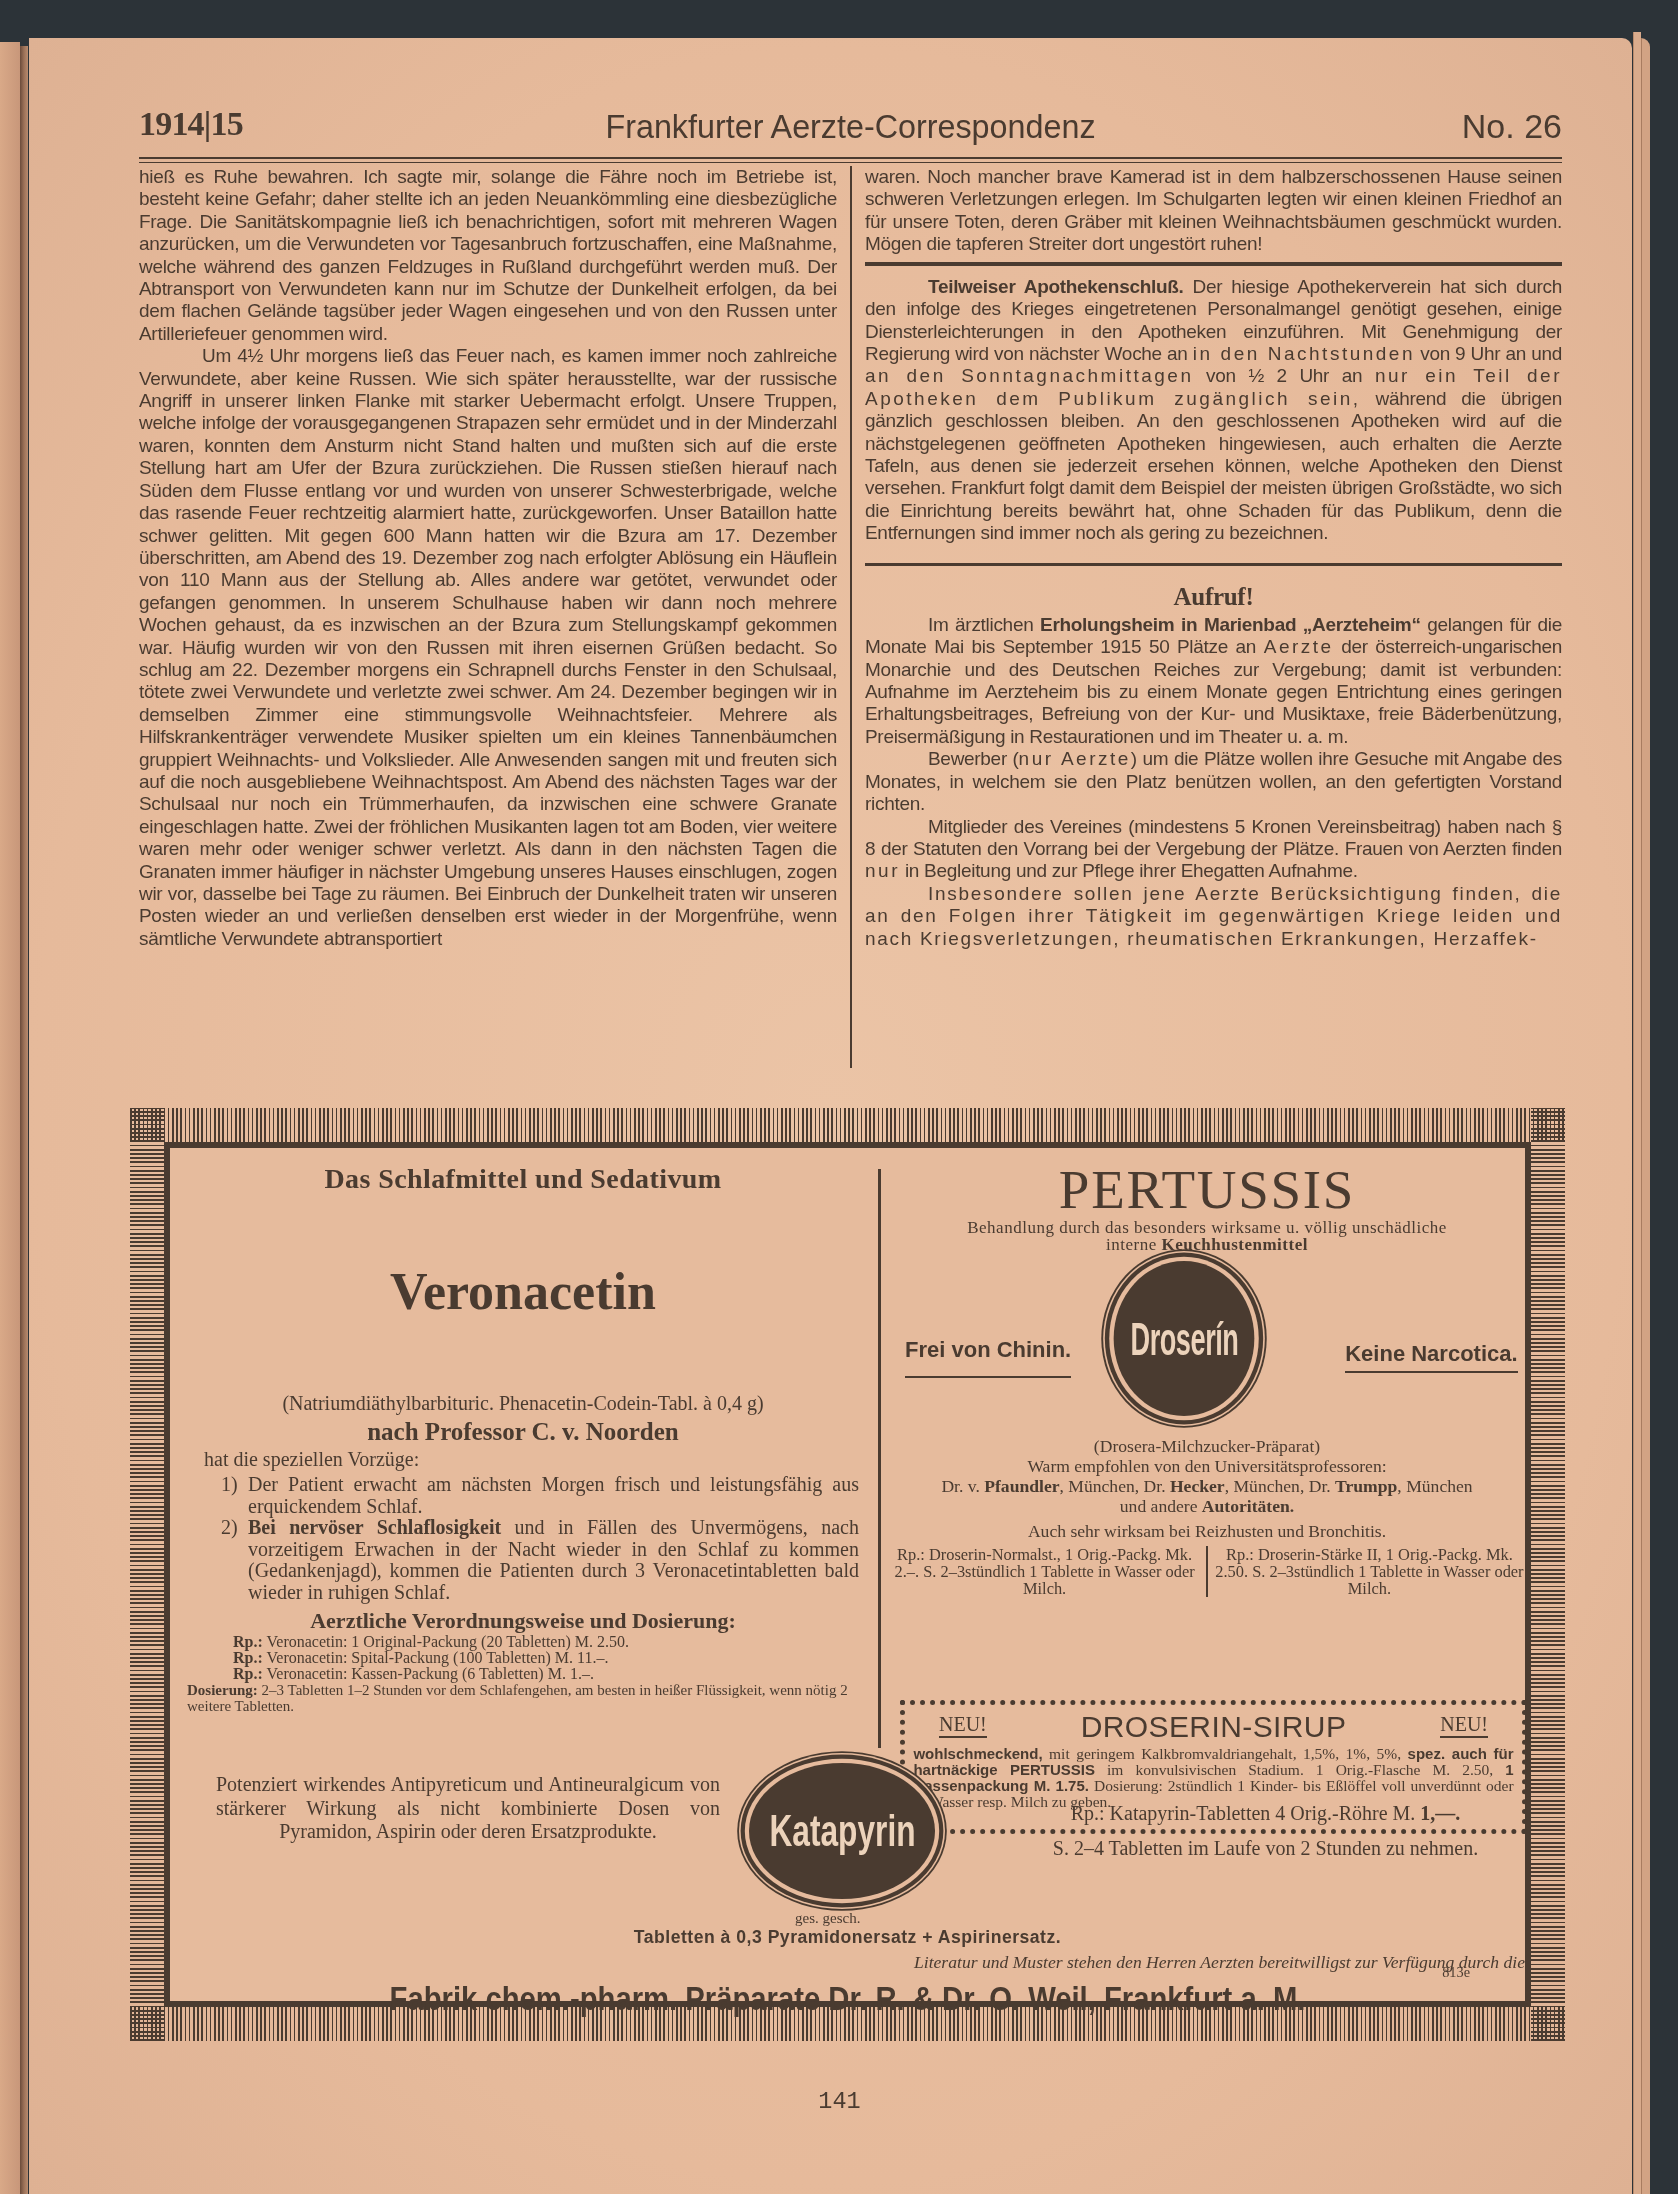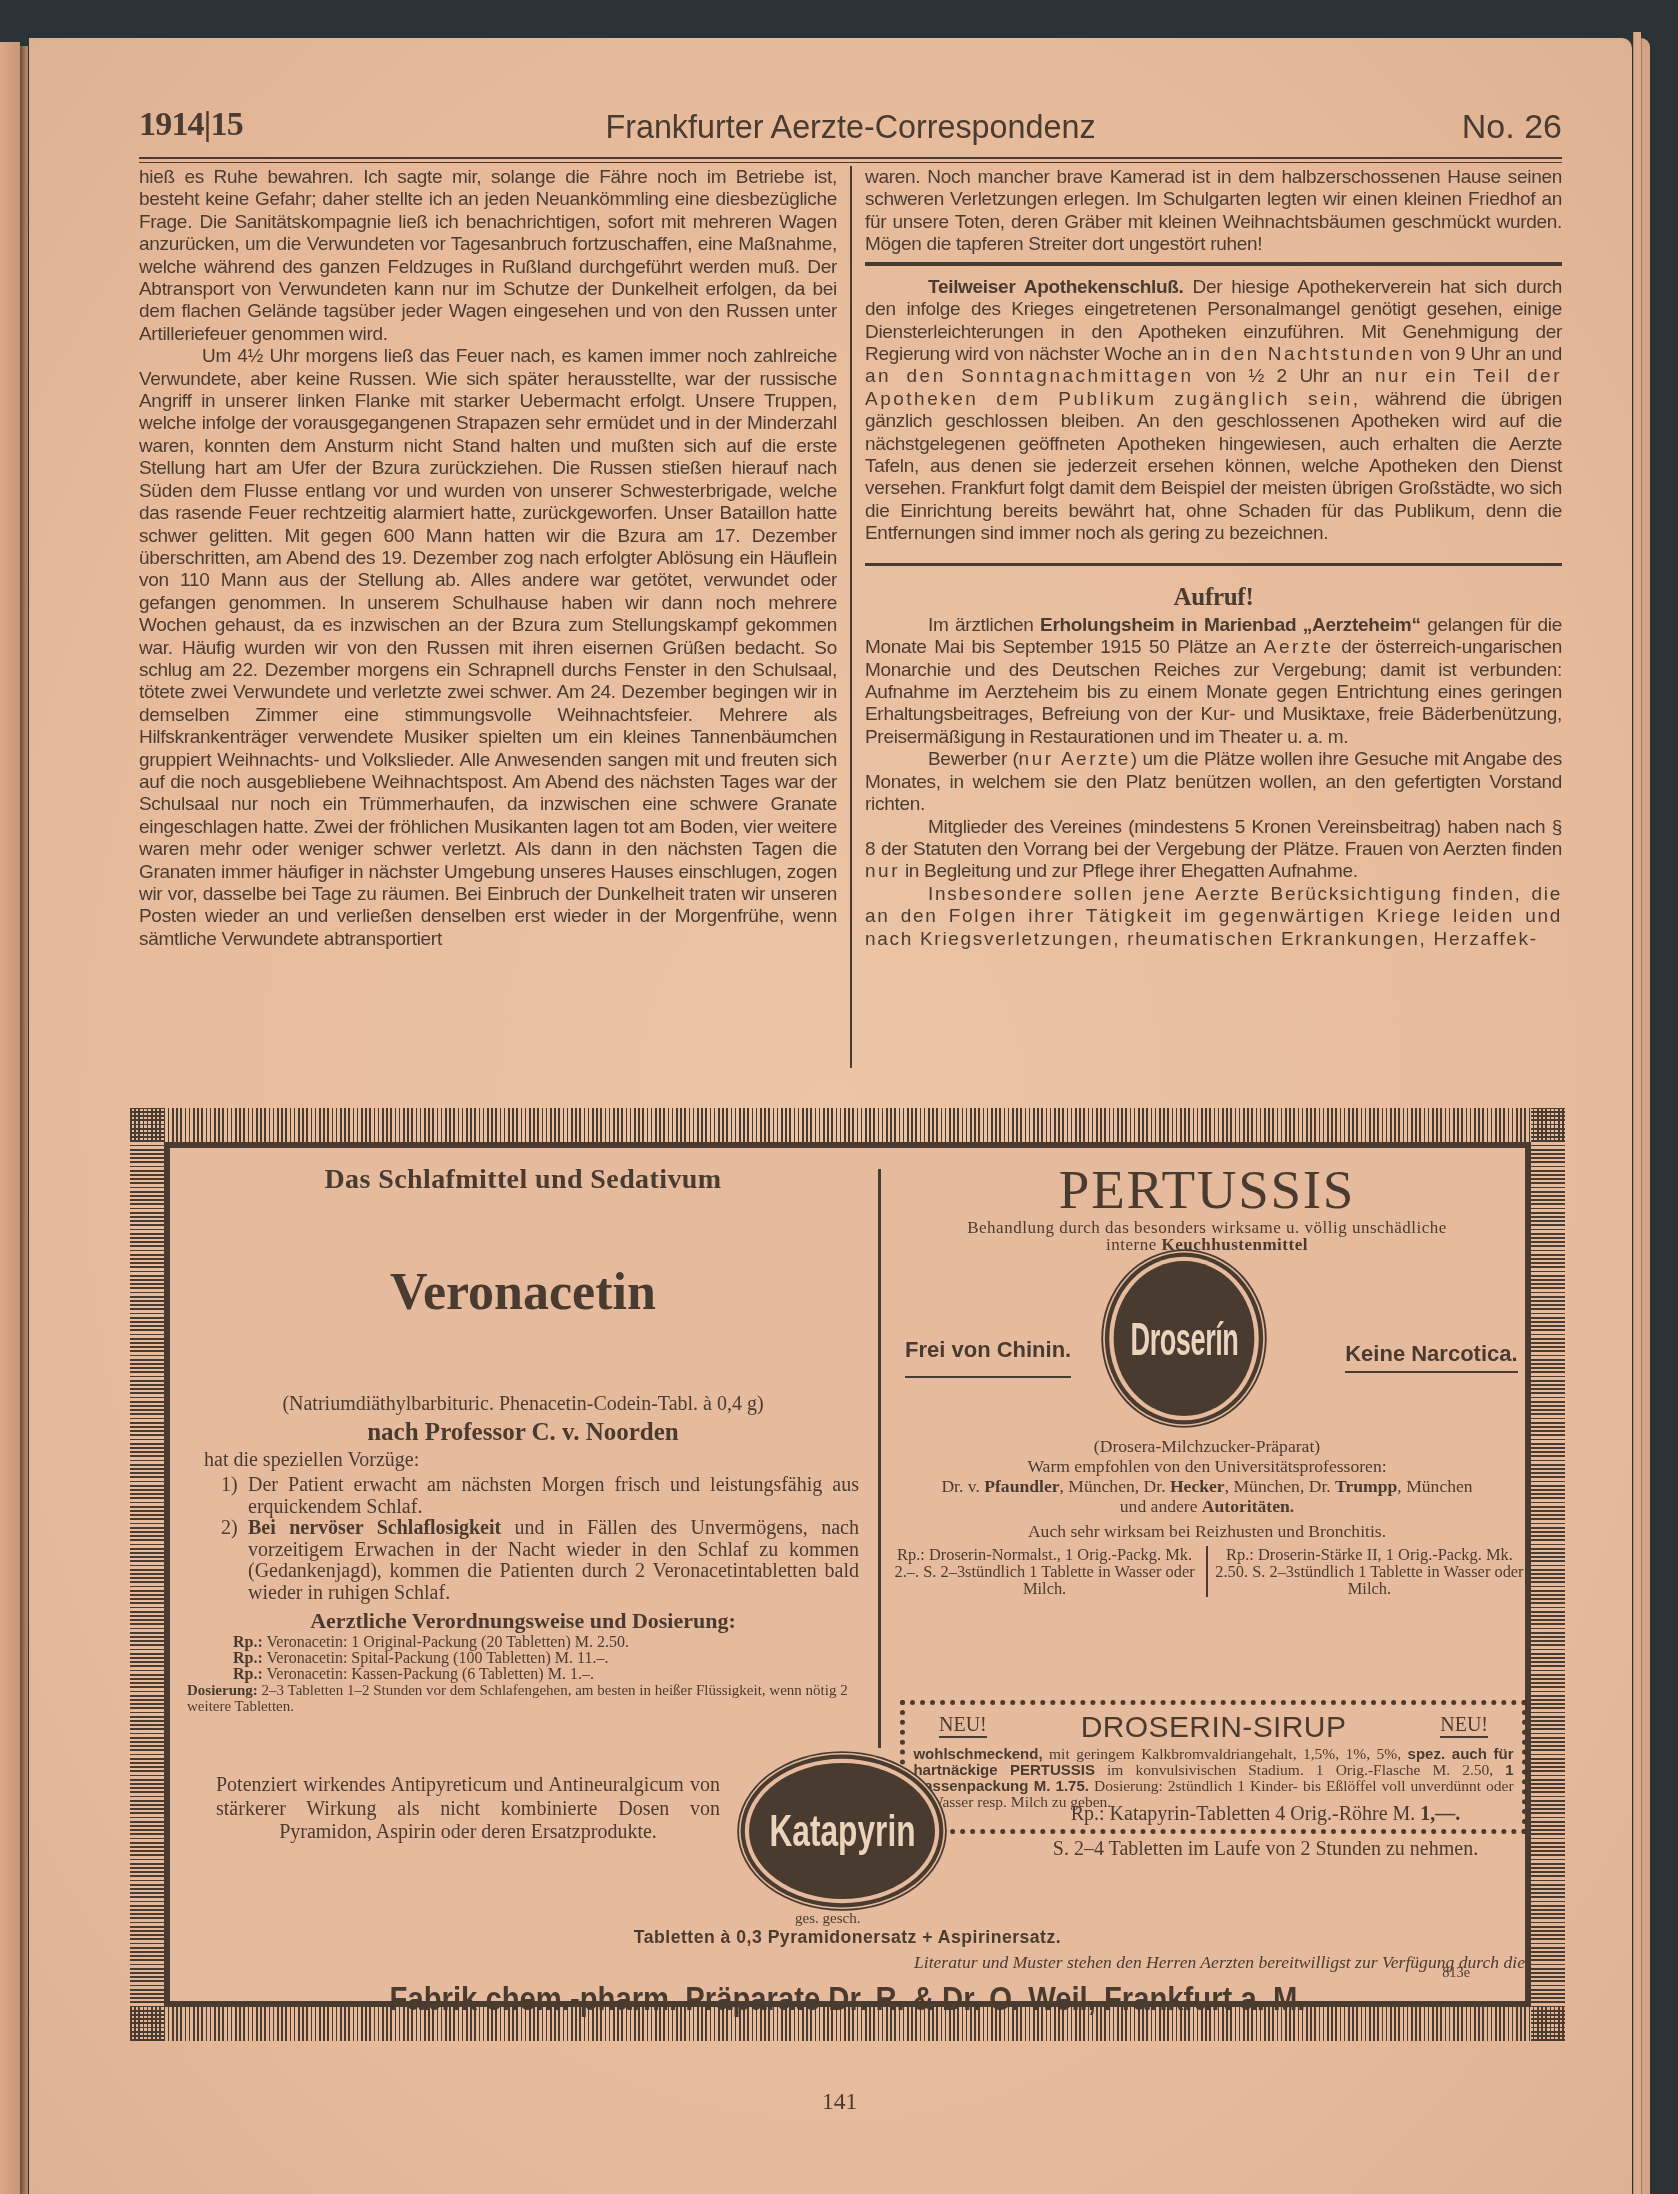--- a/index.html
+++ b/index.html
@@ -117,21 +117,21 @@
   .kat-logo { left: 579px; top: 615px; width: 186px; height: 136px; font-size: 44px; }
   .kat-logo span { transform: scaleX(0.72); display: inline-block; }
   .kat-gesch { position: absolute; left: 625px; top: 762px; font-size: 15px; font-family: "Liberation Serif", serif; }
   .kat-rp { position: absolute; left: 831px; top: 646px; width: 529px; font-size: 20px; line-height: 39px; text-align: center; font-family: "Liberation Serif", serif; }
   .kat-rp b { font-weight: bold; }
   .kat-tab { position: absolute; left: 0; right: 0; top: 779px; text-align: center; font-weight: bold; font-size: 17.6px; font-family: "Liberation Sans", sans-serif; letter-spacing: 0.5px; }
   .kat-lit { position: absolute; left: 0; right: 0; top: 804px; text-align: right; font-style: italic; font-size: 17.6px; font-family: "Liberation Serif", serif; }
   .kat-code { position: absolute; right: 55px; top: 816px; font-size: 14.3px; font-family: "Liberation Serif", serif; }
   .kat-firm { position: absolute; left: 0; right: 0; top: 831px; text-align: center; font-weight: bold; font-size: 34px; font-family: "Liberation Sans", sans-serif; transform: scaleX(0.86); }
 
-  .page-number { position: absolute; left: 0; right: 0; top: 2088px; text-align: center; font-size: 23.5px; font-family: Liberation Serif, serif; }
+  .page-number { position: absolute; left: 0; right: 0; top: 2088px; text-align: center; font-size: 23.5px; font-family: Liberation Mono, monospace; }
 </style>
 </head>
 <body>
 
 <div class="left-page-edge"></div>
 <div class="gutter"></div>
 <div class="page-edge-r2"></div>
 <div class="page-edge-r1"></div>
 <div class="page"></div>
 
@@ -171,21 +171,21 @@
       <div class="ver-sub">(Natriumdiäthylbarbituric. Phenacetin-Codein-Tabl. à 0,4 g)</div>
       <div class="ver-prof">nach Professor C. v. Noorden</div>
       <div class="ver-intro">hat die speziellen Vorzüge:</div>
       <ul class="ver-list">
         <li>
             <span class="num">1)</span>
             <span class="txt">Der Patient erwacht am nächsten Morgen frisch und leistungsfähig aus erquickendem Schlaf.</span>
           </li>
         <li>
             <span class="num">2)</span>
-            <span class="txt"><b>Bei nervöser Schlaflosigkeit</b><span> und in Fällen des Unvermögens, nach vorzeitigem Erwachen in der Nacht wieder in den Schlaf zu kommen (Gedankenjagd), kommen die Patienten durch 2 Veronacetintabletten bald wieder in ruhigen Schlaf.</span></span>
+            <span class="txt"><b>Bei nervöser Schlaflosigkeit</b><span> und in Fällen des Unvermögens, nach vorzeitigem Erwachen in der Nacht wieder in den Schlaf zu kommen (Gedankenjagd), kommen die Patienten durch 3 Veronacetintabletten bald wieder in ruhigen Schlaf.</span></span>
           </li>
       </ul>
       <div class="ver-dos-title">Aerztliche Verordnungsweise und Dosierung:</div>
       <div class="ver-rp"><span class="lbl">Rp.:</span> <span>Veronacetin: 1 Original-Packung (20 Tabletten) M. 2.50.</span></div>
       <div class="ver-rp"><span class="lbl">Rp.:</span> <span>Veronacetin: Spital-Packung (100 Tabletten) M. 11.–.</span></div>
       <div class="ver-rp"><span class="lbl">Rp.:</span> <span>Veronacetin: Kassen-Packung (6 Tabletten) M. 1.–.</span></div>
       <div class="ver-dos"><span class="lbl">Dosierung:</span> <span>2–3 Tabletten 1–2 Stunden vor dem Schlafengehen, am besten in heißer Flüssigkeit, wenn nötig 2 weitere Tabletten.</span></div>
     </div>
 
     <div class="per">

